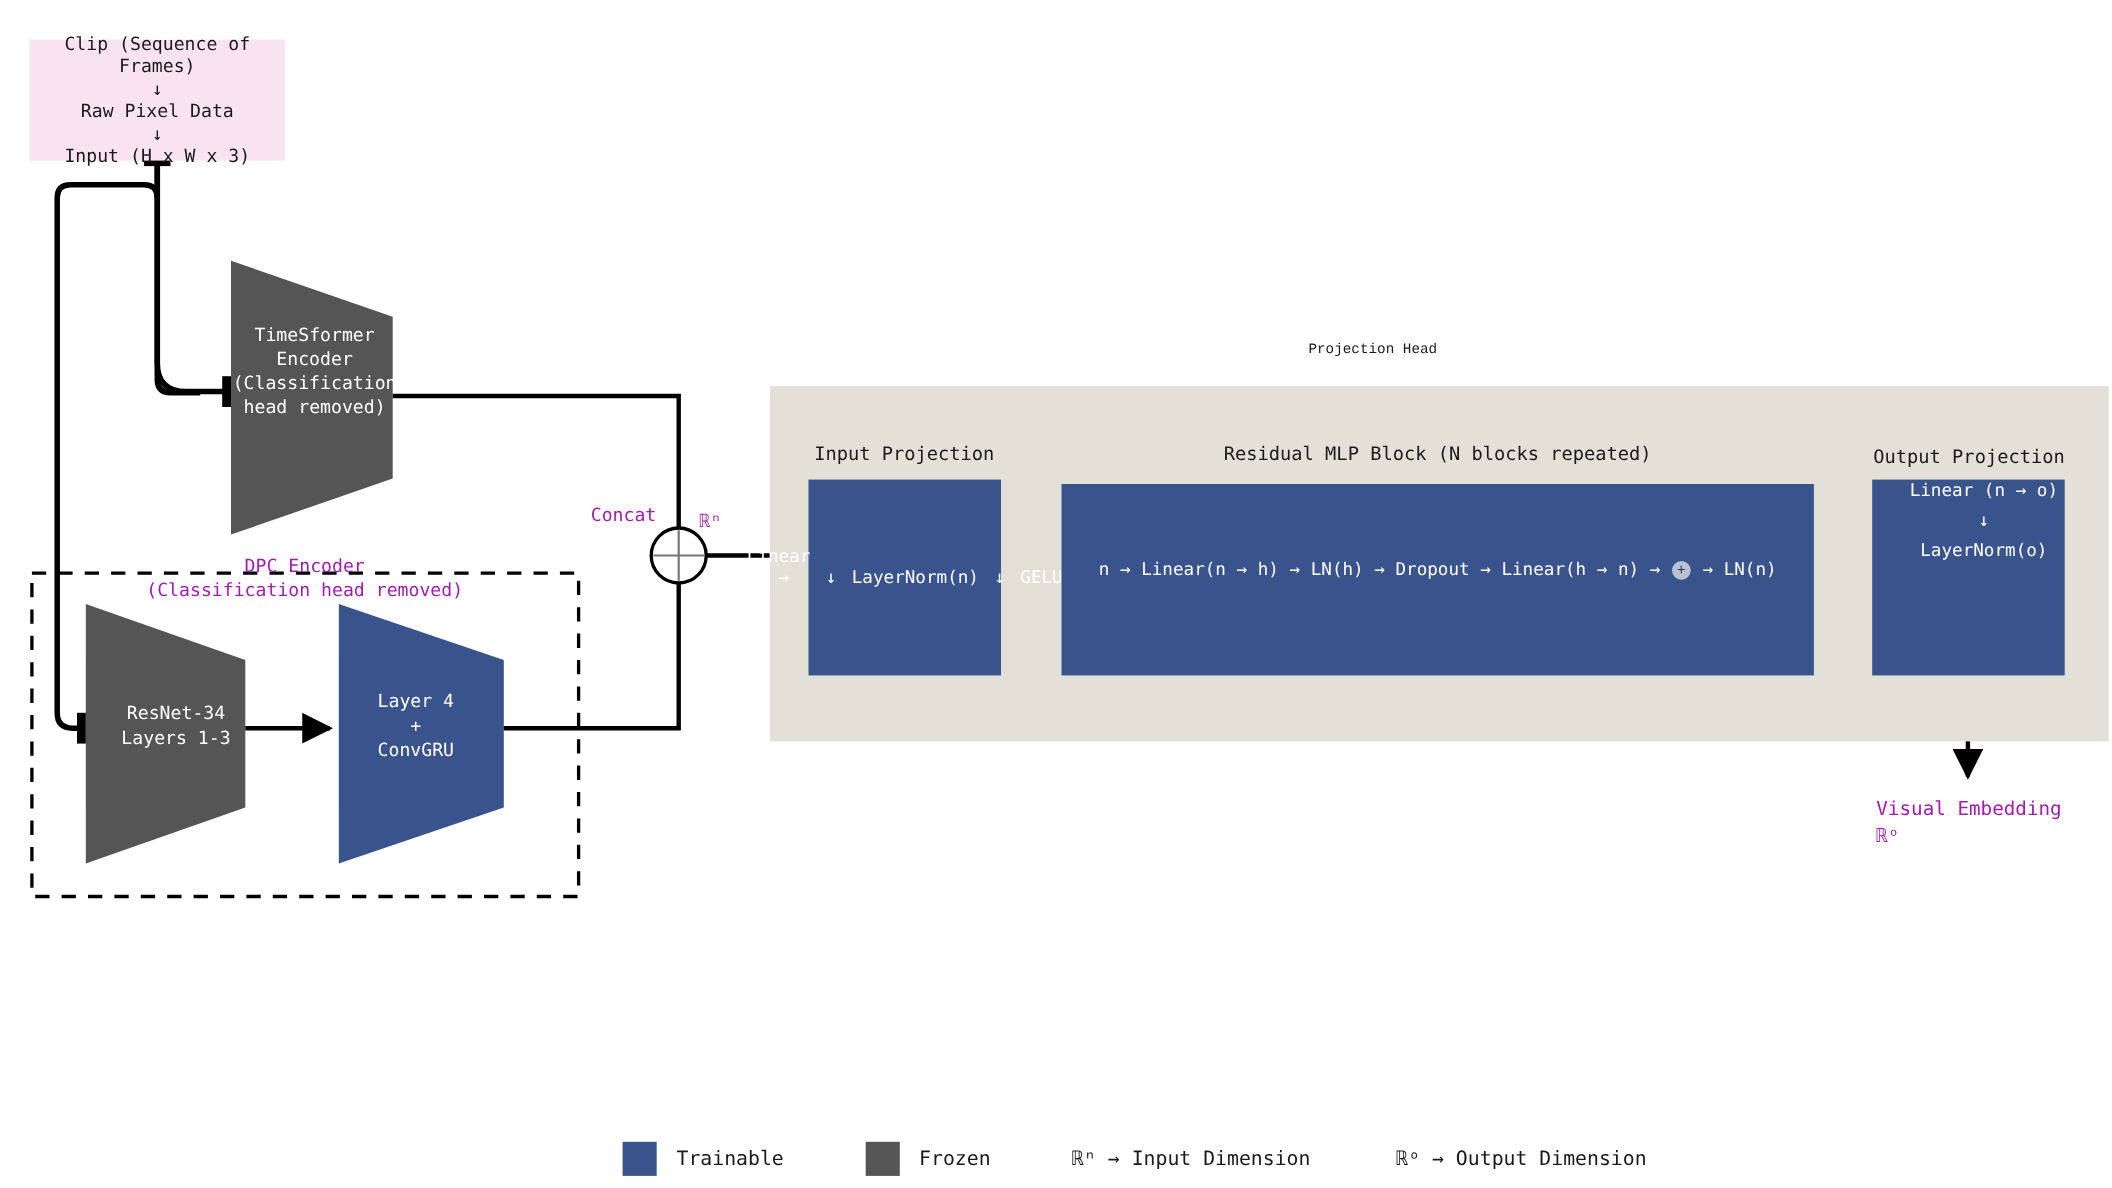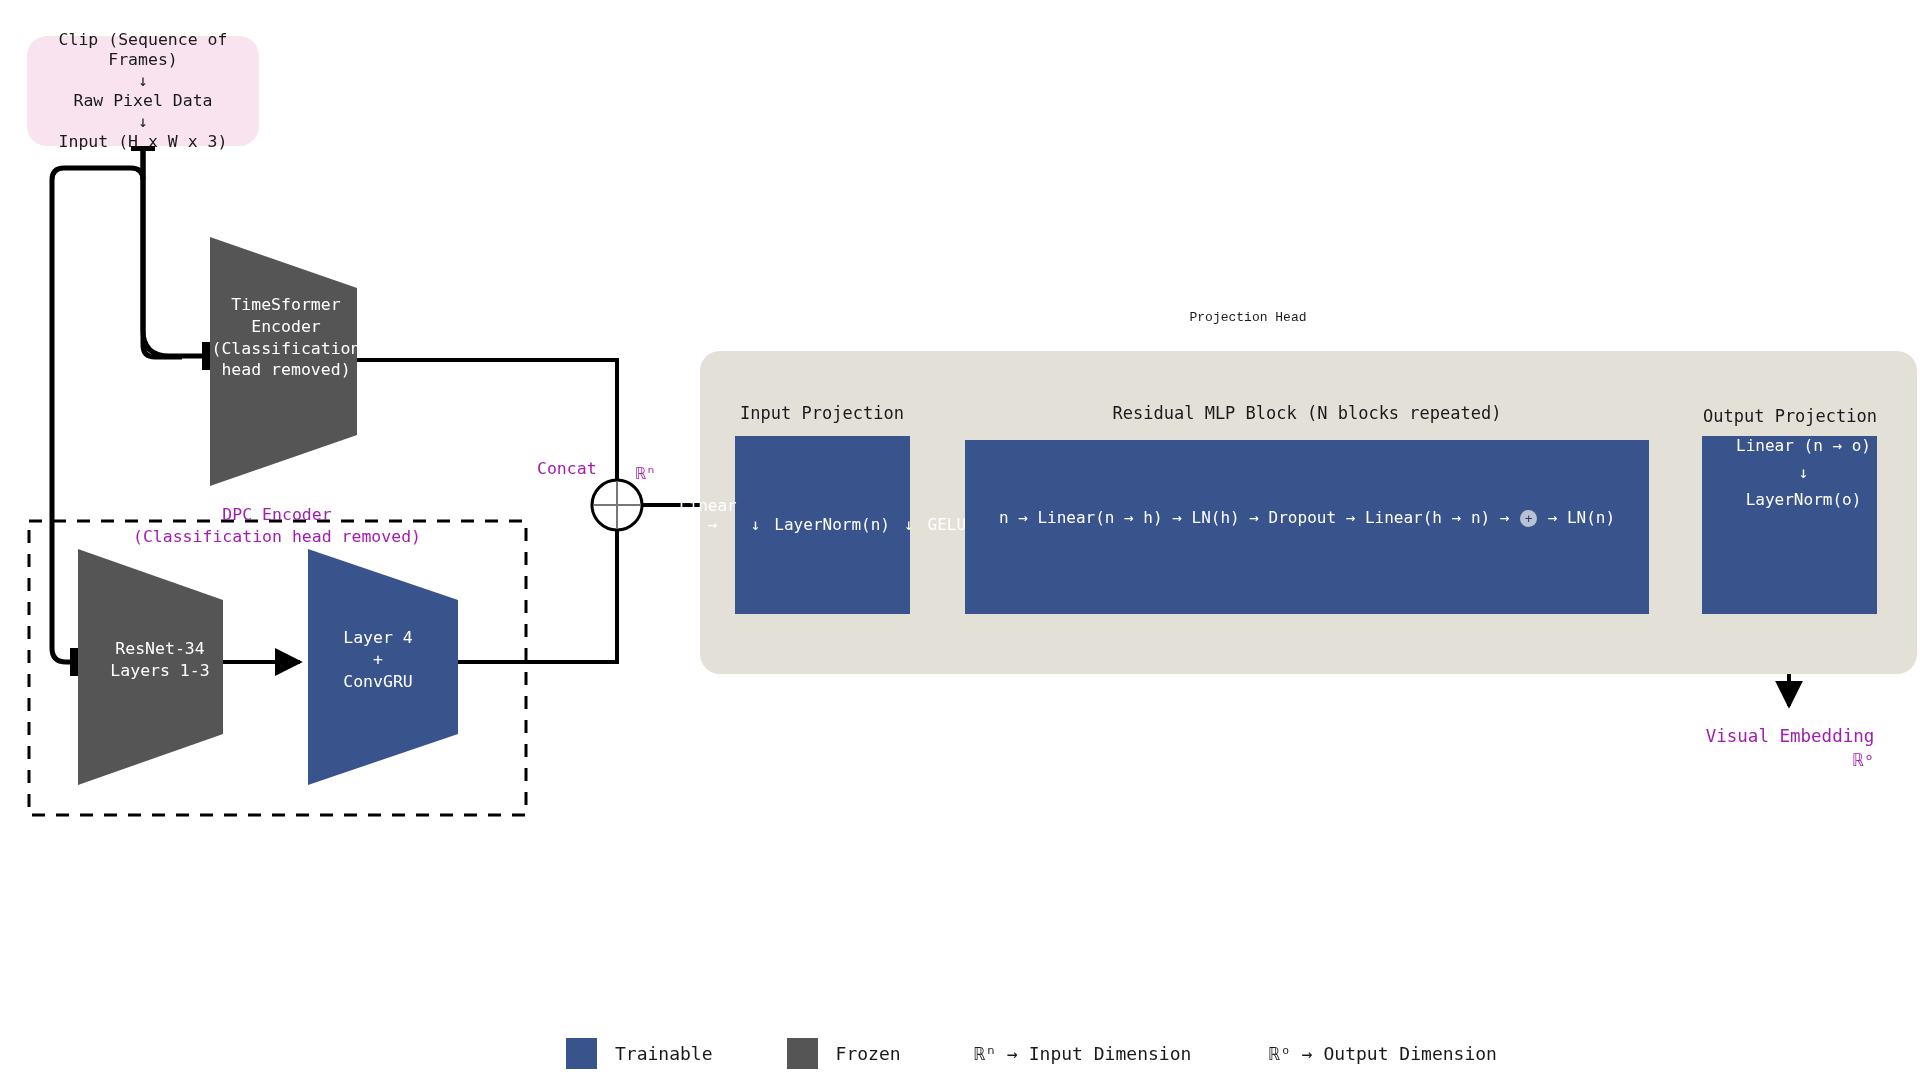--- a/index.html
+++ b/index.html
@@ -20,21 +20,20 @@
     width: 1920px;
     height: 1080px;
   }
   .node {
     position: absolute;
     box-sizing: border-box;
     display: flex;
     align-items: center;
     justify-content: center;
     text-align: center;
-    border-radius: 20px;
   }
   .lbl {
     position: absolute;
     white-space: pre;
     text-align: center;
     color: #a21caf;
   }
   .center-x { transform: translateX(-50%); }
 
   
@@ -139,21 +138,21 @@
   .lg-txt { margin-left: 18px; }
 
   
   #lbl-concat  { left: 537px; top: 459px; font-size: 16.5px; }
   #lbl-rn      { left: 636px; top: 464px; font-size: 16.5px; }
   #lbl-dpc     { left: 277px; top: 504px; font-size: 16.5px; line-height:1.35;}
   #lbl-projhead{ left: 1248px; top: 310px; font-size: 13px; font-family: Liberation Mono, monospace; }
   #lbl-inproj  { left: 822px; top: 403px; font-size: 17px; }
   #lbl-mlptitle{ left: 1307px; top: 403px; font-size: 17px; }
   #lbl-outproj { left: 1790px; top: 406px; font-size: 17px; }
-  #lbl-visemb  { left: 1790px; top: 725px; font-size: 17.5px; text-align:right; line-height:1.35;}
+  #lbl-visemb  { left: 1790px; top: 725px; font-size: 17.5px; text-align:left; line-height:1.35;}
 </style>
 </head>
 <body>
 
 <svg id="canvas" viewBox="0 0 1920 1080">
   <defs>
     <marker id="ah" viewBox="0 0 10 10" refX="9" refY="5" markerWidth="7" markerHeight="7" orient="auto-start-reverse">
       <path d="M 0 0 L 10 5 L 0 10 z" fill="#000000"></path>
     </marker>
     <marker id="ah-sm" viewBox="0 0 10 10" refX="9" refY="5" markerWidth="6" markerHeight="6" orient="auto-start-reverse">

